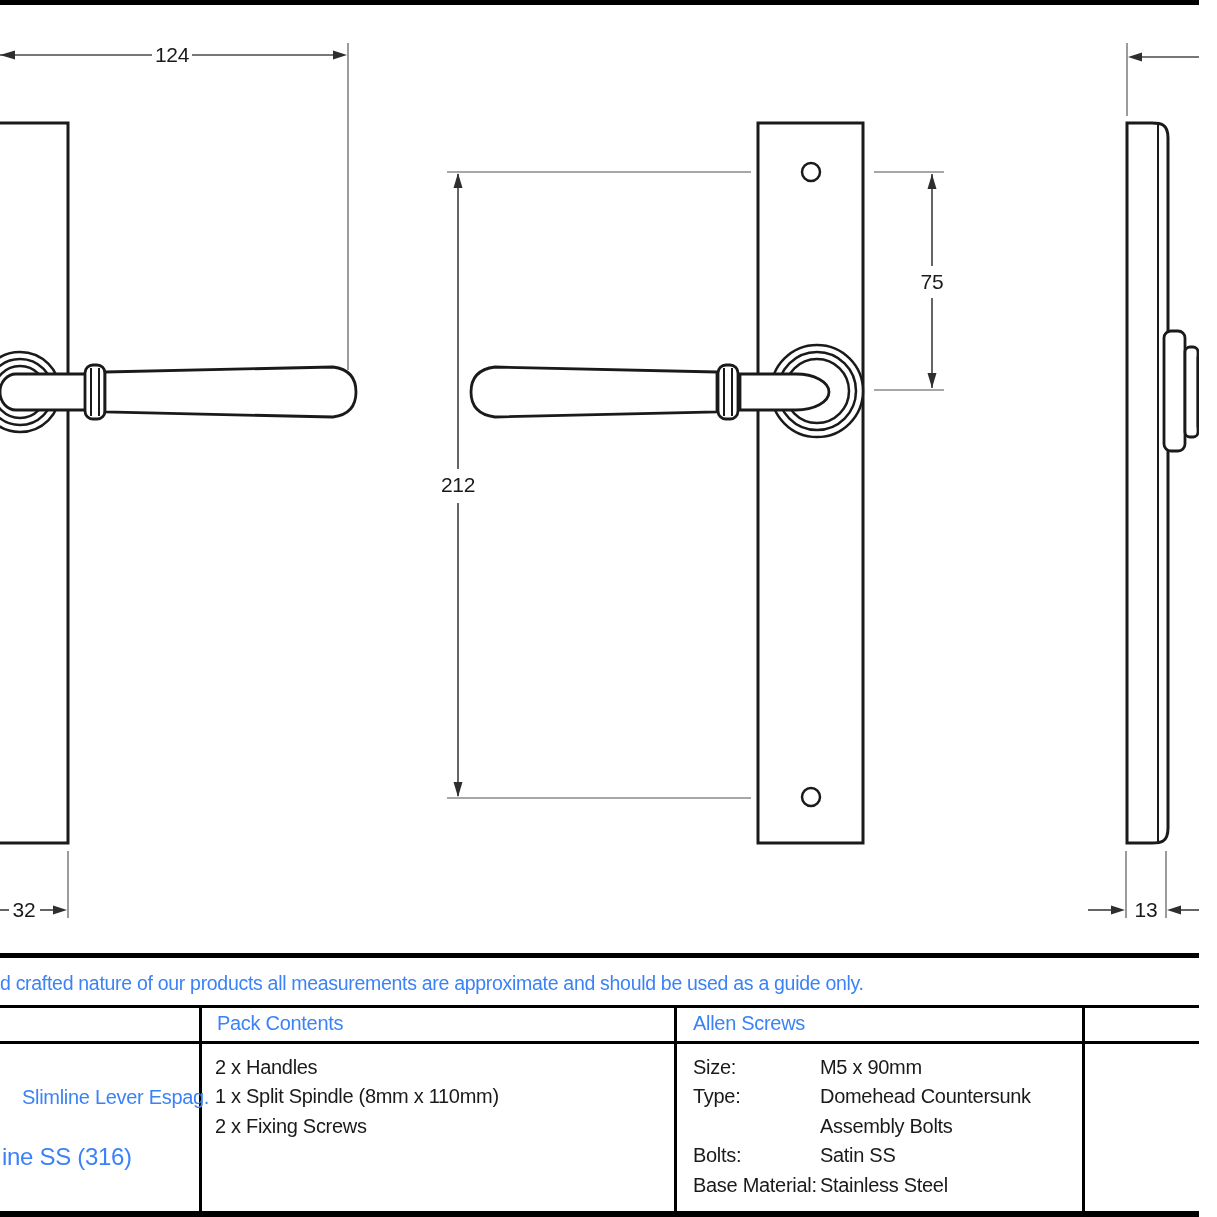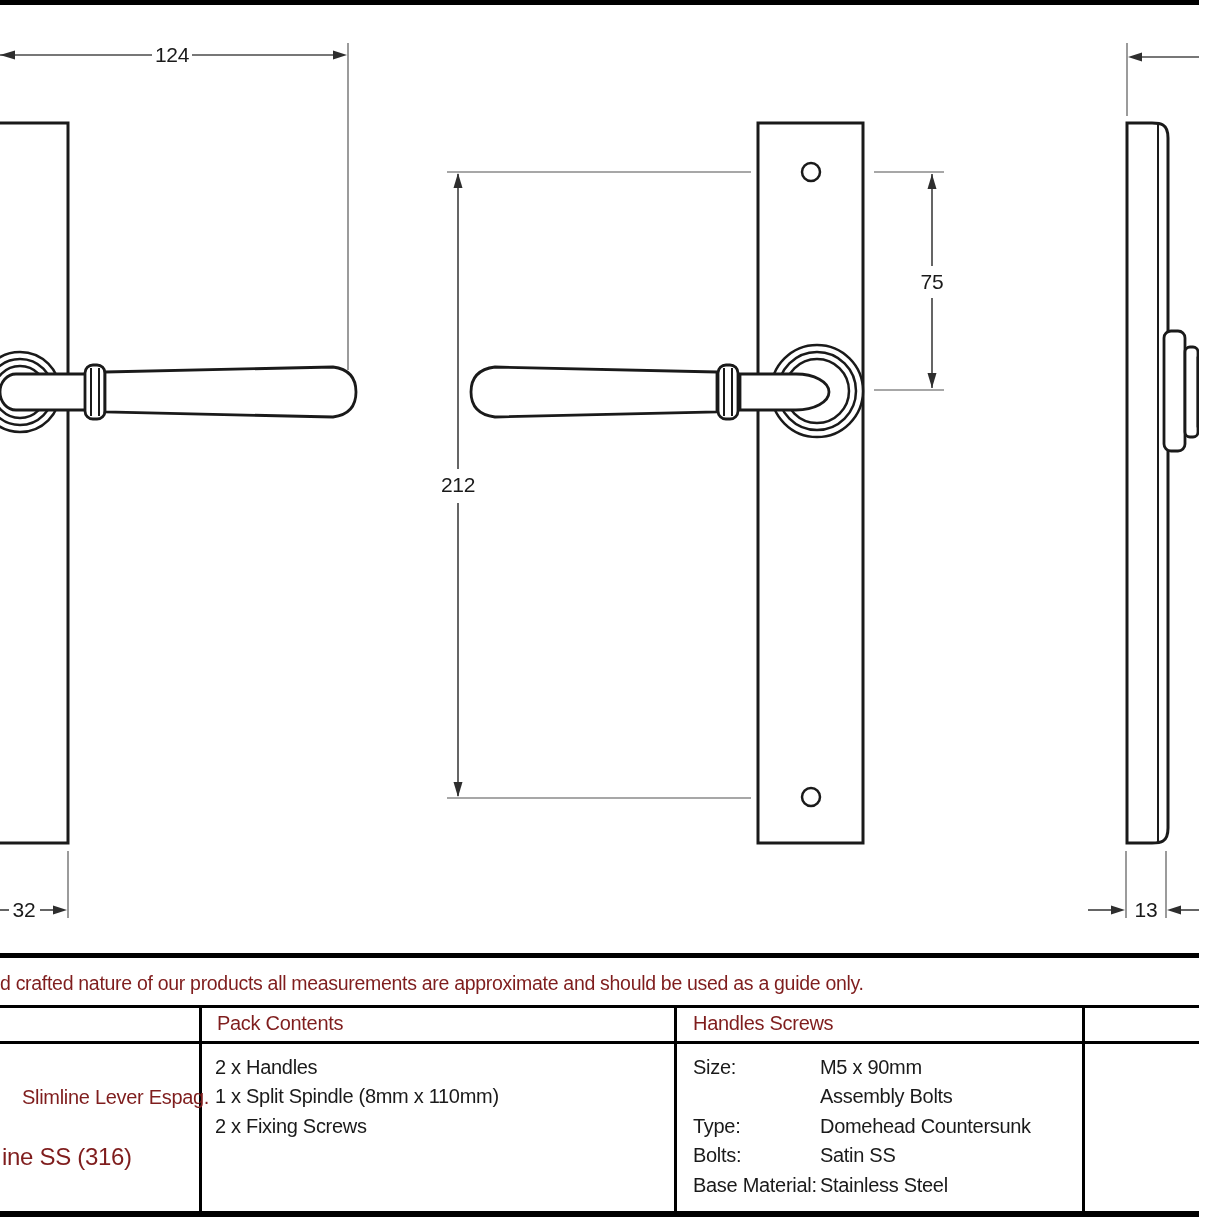--- a/index.html
+++ b/index.html
@@ -2,21 +2,21 @@
 <html><head>
 <meta charset="utf-8">
 <style>
   html,body{margin:0;padding:0;background:#ffffff;}
   #sheet{
     position:relative;width:1199px;height:1217px;background:#ffffff;
     overflow:hidden;font-family:"Liberation Sans",sans-serif;color:#1a1a1a;
   }
   .hrule{position:absolute;left:0;width:1217px;background:#000;}
   .vsep{position:absolute;width:3px;background:#000;}
-  .txt{position:absolute;white-space:nowrap;color:#7f1d1d;}
+  .txt{position:absolute;white-space:nowrap;color:#3b82f6;}
   .disclaimer{font-size:19.5px;letter-spacing:-0.3px;line-height:24px;}
   .th{font-size:20px;letter-spacing:-0.3px;line-height:24px;}
   .cellblock{position:absolute;font-size:20px;letter-spacing:-0.3px;line-height:29.4px;}
   .kvrow{display:flex;align-items:flex-end;}
   .kvrow .k{width:127px;}
   svg{position:absolute;left:0;top:0;}
   svg text{font-family:"Liberation Sans",sans-serif;font-size:21px;fill:#1a1a1a;letter-spacing:-0.3px;}
   .part{fill:#ffffff;stroke:#1a1a1a;stroke-width:2.8;}
   .plate{fill:#ffffff;stroke:#1a1a1a;stroke-width:3;}
   .rose{fill:#ffffff;stroke:#1a1a1a;stroke-width:2.5;}
@@ -132,43 +132,43 @@
   <div class="hrule" style="top:1005px;height:3px;"></div>
   <div class="hrule" style="top:1041px;height:2.6px;"></div>
   <div class="hrule" style="top:1211px;height:5.5px;"></div>
   <div class="vsep" style="left:199px;top:1005px;height:212px;"></div>
   <div class="vsep" style="left:674px;top:1005px;height:212px;"></div>
   <div class="vsep" style="left:1082px;top:1005px;height:212px;"></div>
 
   <div class="txt disclaimer" style="left:0;top:971px;">d crafted nature of our products all measurements are approximate and should be used as a guide only.</div>
 
   <div class="txt th" style="left:217px;top:1011px;text-align:center;">Pack Contents</div>
-  <div class="txt th" style="left:693px;top:1011px;">Handles Screws</div>
+  <div class="txt th" style="left:693px;top:1011px;">Allen Screws</div>
 
   <div class="txt" style="left:2px;top:1083px;font-size:20px;letter-spacing:-0.3px;line-height:29.4px;margin-left:20px;">Slimline Lever Espag.</div>
   <div class="txt" style="left:2px;top:1142px;font-size:24px;letter-spacing:-0.3px;line-height:29.4px;">ine SS (316)</div>
 
   <div class="cellblock" style="left:215px;top:1053px;">
     <div>2 x Handles</div>
     <div>1 x Split Spindle (8mm x 110mm)</div>
     <div>2 x Fixing Screws</div>
   </div>
 
   <div class="cellblock" style="left:693px;top:1053px;">
     <div class="kvrow">
       <span class="k">Size:</span>
       <span class="v">M5 x 90mm</span>
     </div>
     <div class="kvrow">
+      <span class="k">Type:</span>
+      <span class="v">Domehead Countersunk</span>
+    </div>
+    <div class="kvrow">
       <span class="k"></span>
       <span class="v">Assembly Bolts</span>
-    </div>
-    <div class="kvrow">
-      <span class="k">Type:</span>
-      <span class="v">Domehead Countersunk</span>
     </div>
     <div class="kvrow">
       <span class="k">Bolts:</span>
       <span class="v">Satin SS</span>
     </div>
     <div class="kvrow">
       <span class="k">Base Material:</span>
       <span class="v">Stainless Steel</span>
     </div>
   </div>

